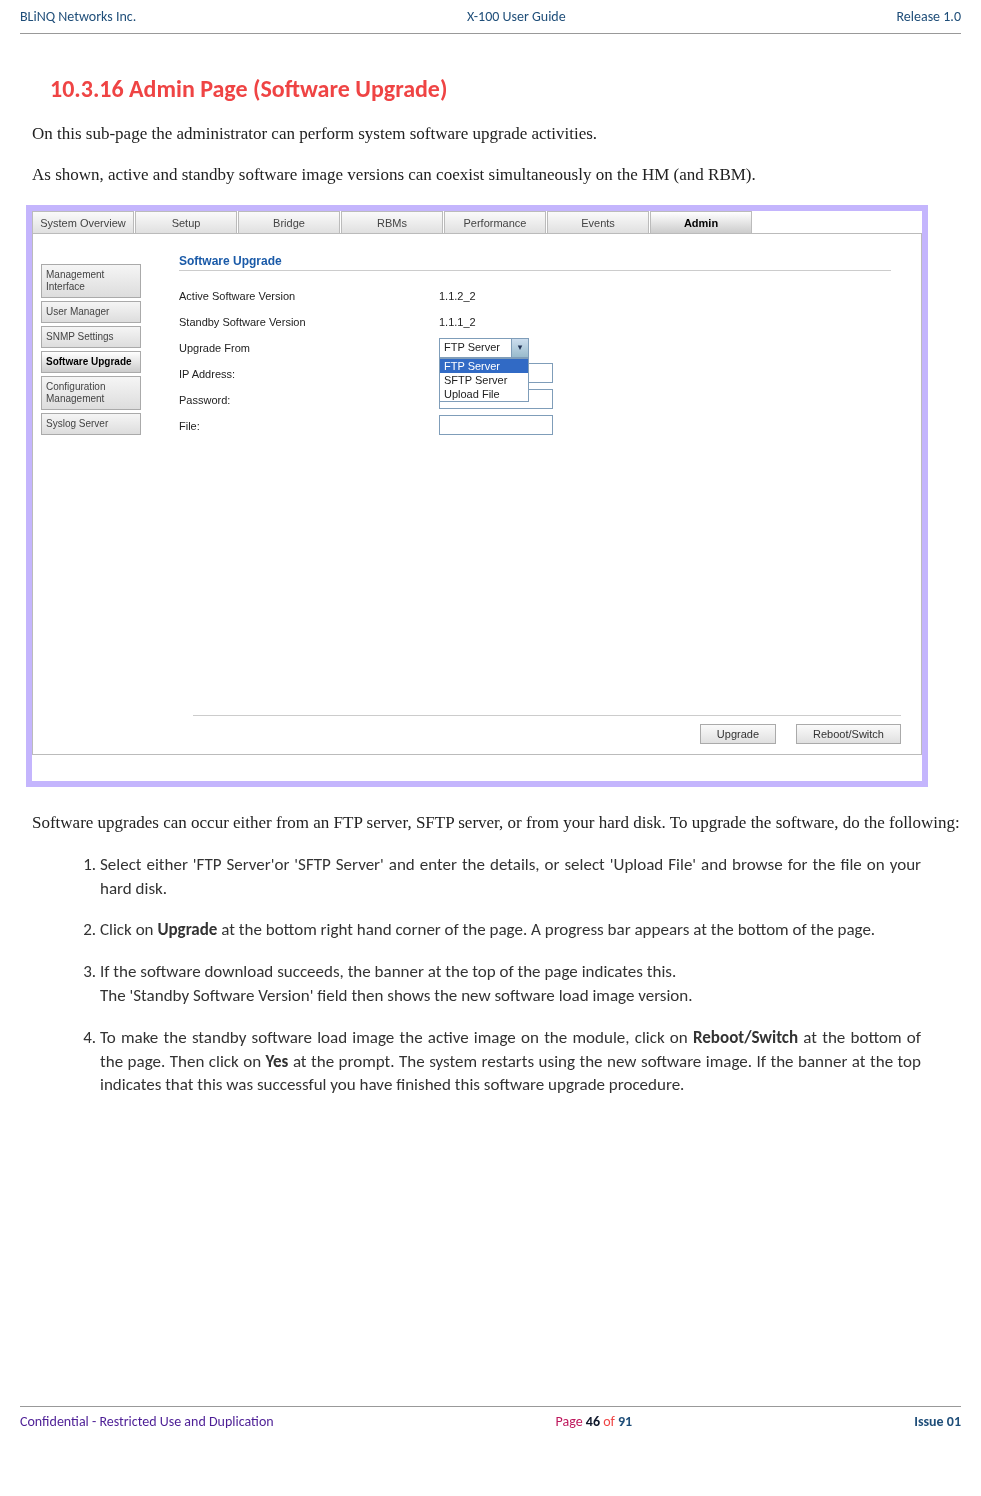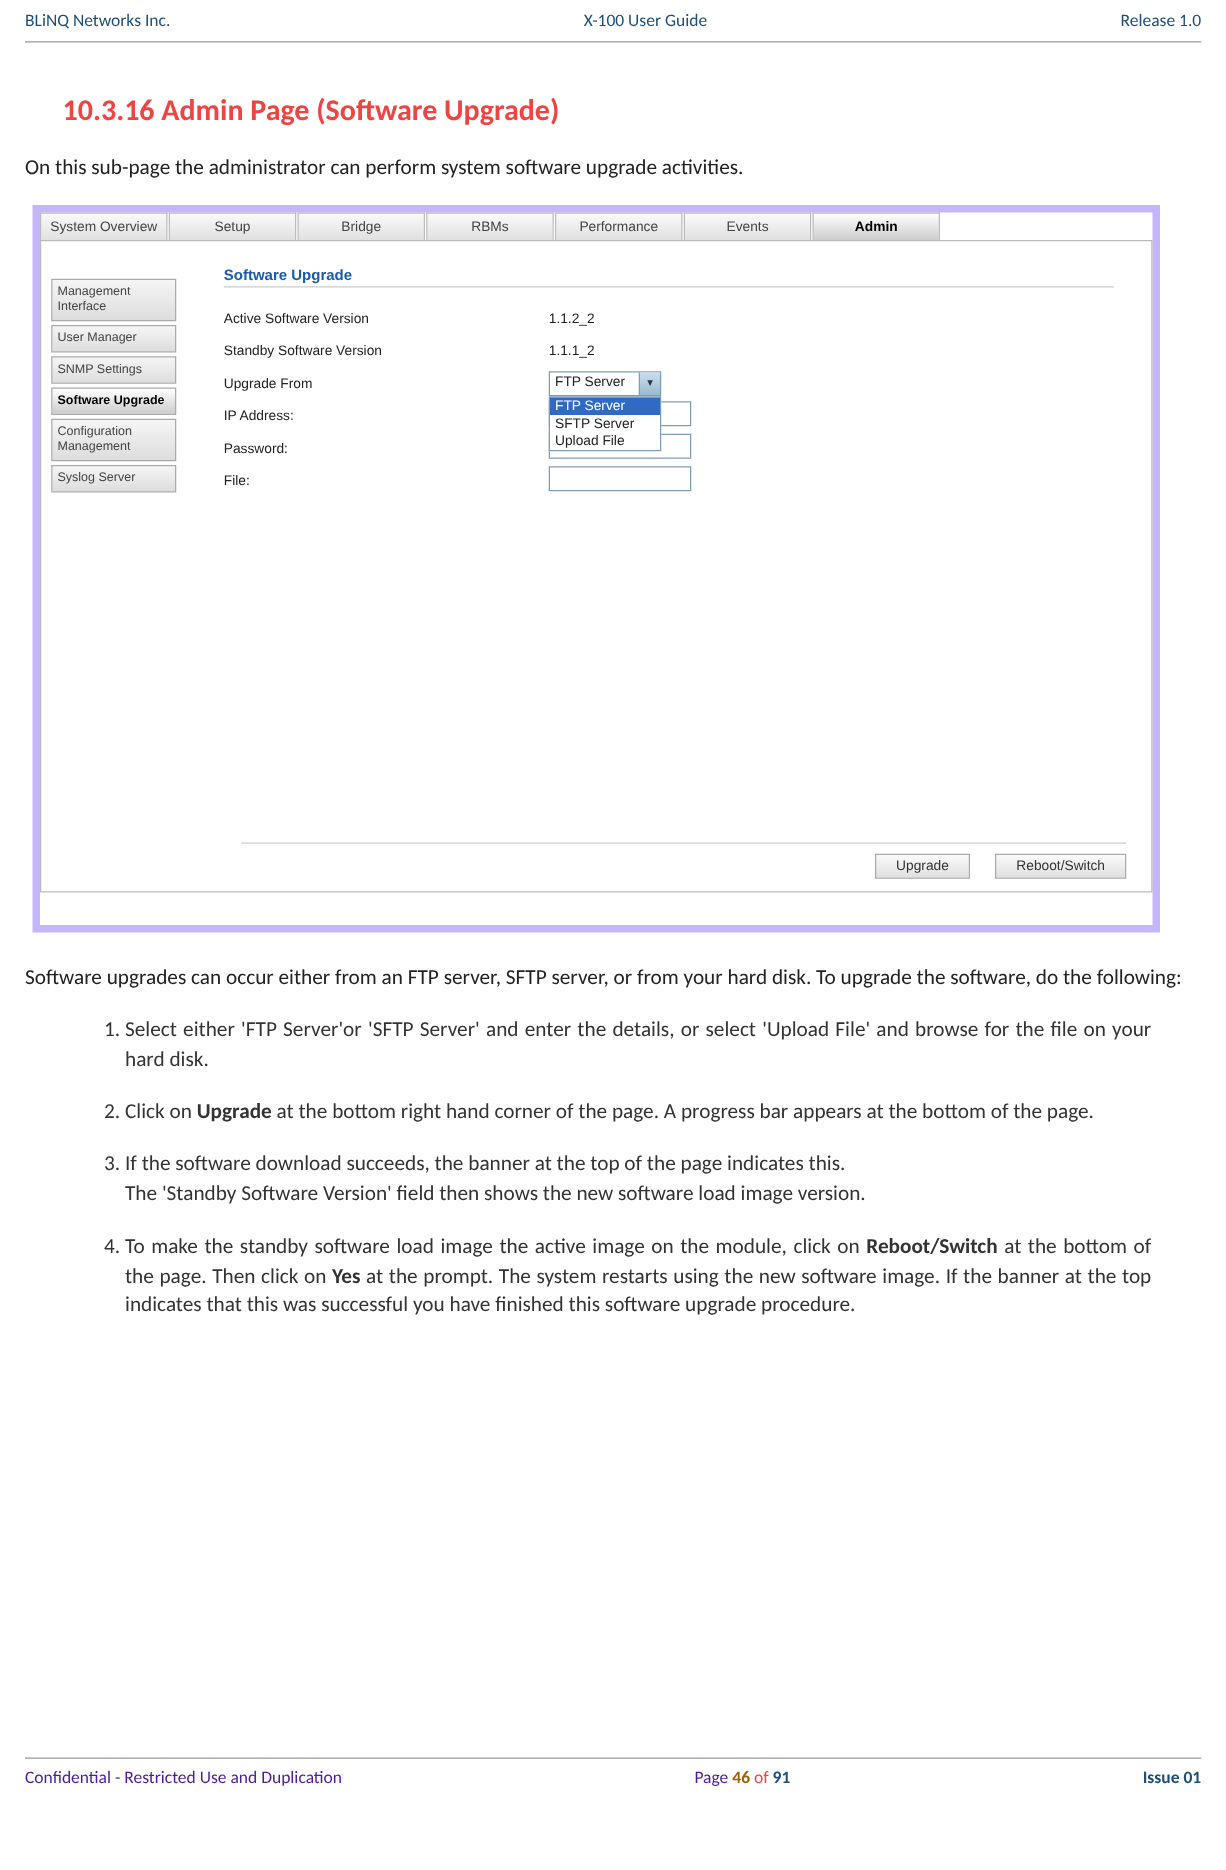--- a/index.html
+++ b/index.html
@@ -28,22 +28,23 @@
   }
   .section-heading {
     color: #ef4444;
     font-size: 24px;
     font-weight: bold;
     margin: 10px 0 20px 30px;
   }
   .body-text {
     font-size: 17px;
     color: #222;
-    margin: 0 0 18px 0;
+    margin: 0 0 18px 12px;
     line-height: 1.35;
+    font-family: Liberation Serif, serif;
   }
   .screenshot {
     border: 6px solid #c4b5fd;
     margin: 0 0 25px 6px;
     width: 890px;
     height: 570px;
     position: relative;
     background: #fff;
     font-family: Tahoma, Arial, sans-serif;
   }
@@ -213,20 +214,21 @@
 <div class="page">
   <div class="header-row">
     <span>BLiNQ Networks Inc.</span>
     <span>X-100 User Guide</span>
     <span>Release 1.0</span>
   </div>
 
   <div class="section-heading">10.3.16 Admin Page (Software Upgrade)</div>
 
   <div class="body-text">On this sub-page the administrator can perform system software upgrade activities.</div>
+  <div class="body-text">As shown, active and standby software image versions can coexist simultaneously on the HM (and RBM).</div>
 
   <div class="screenshot">
     <div class="tabs-row">
       <div class="tab">System Overview</div>
       <div class="tab">Setup</div>
       <div class="tab">Bridge</div>
       <div class="tab">RBMs</div>
       <div class="tab">Performance</div>
       <div class="tab">Events</div>
       <div class="tab tab-active">Admin</div>
@@ -296,17 +298,17 @@
       <span>The 'Standby Software Version' field then shows the new software load image version.</span>
     </li>
     <li>
       <span>To make the standby software load image the active image on the module, click on </span><span class="bold">Reboot/Switch</span><span> at the bottom of the page. Then click on </span><span class="bold">Yes</span><span> at the prompt. The system restarts using the new software image. If the banner at the top indicates that this was successful you have finished this software upgrade procedure.</span>
     </li>
   </ol>
 
   <div class="footer">
     <span style="color:#4c1d95">Confidential - Restricted Use and Duplication</span>
     <span>
-      <span style="color:#4c1d95">Page </span><span class="bold" style="color:#a16207">46</span><span style="color:#ef4444"> of </span><span class="bold" style="color:#1F4E79">91</span>
+      <span style="color:#be185d">Page </span><span class="bold" style="color:#0f172a">46</span><span style="color:#ef4444"> of </span><span class="bold" style="color:#1F4E79">91</span>
     </span>
     <span class="bold" style="color:#1F4E79">Issue 01</span>
   </div>
 </div>
 
 </body></html>

